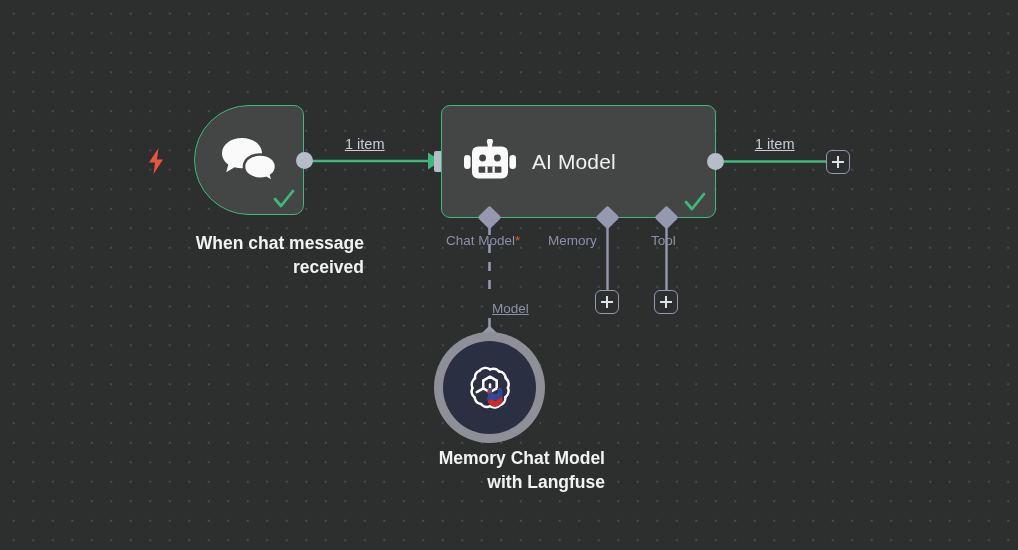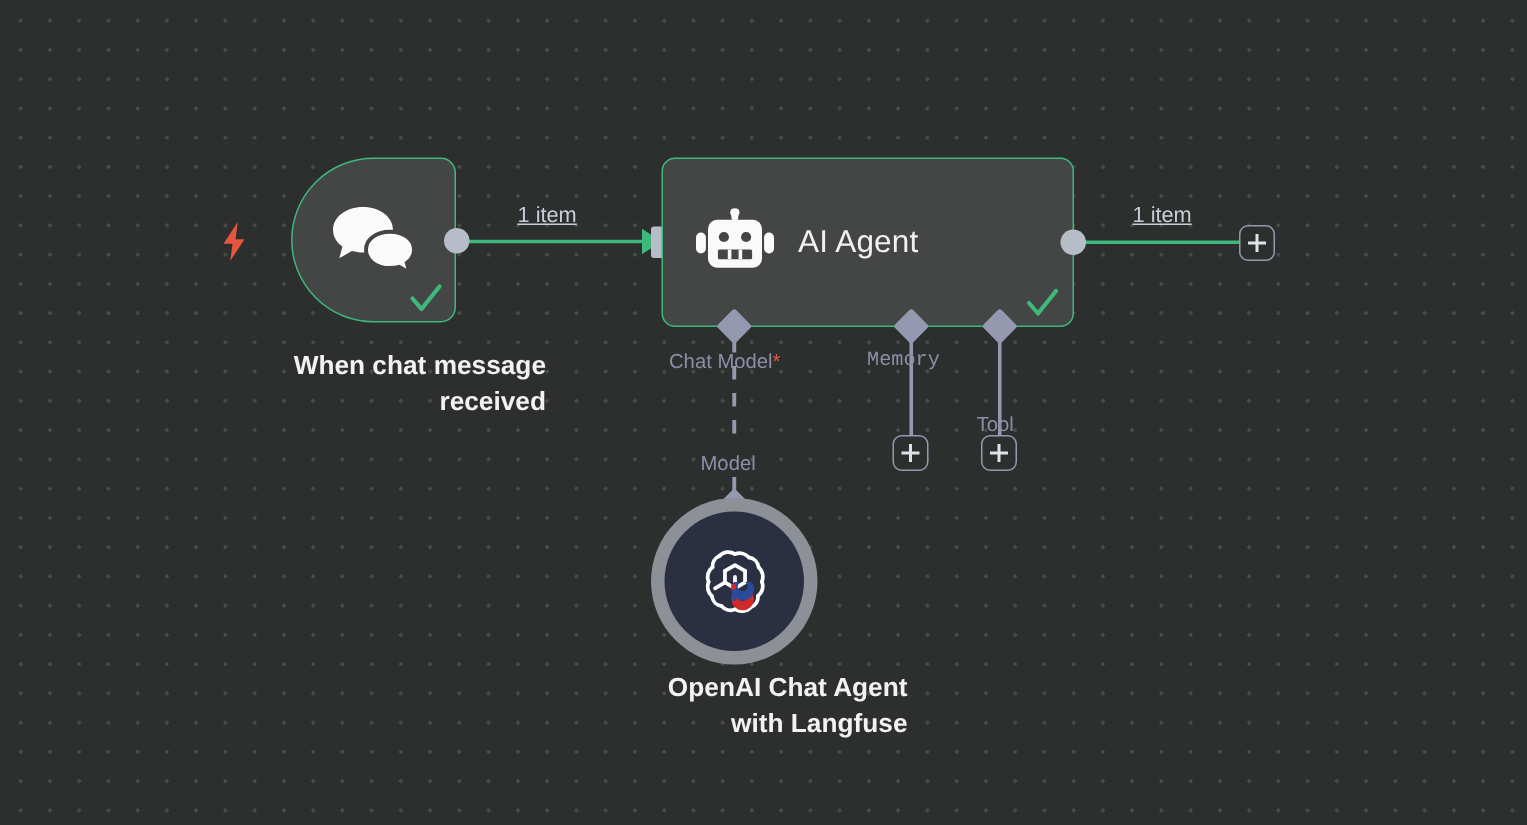--- a/index.html
+++ b/index.html
@@ -110,23 +110,23 @@
 
   
   .sub-label {
     position: absolute;
     color: #8b90a6;
     font-size: 13.5px;
     white-space: nowrap;
   }
   #lbl-chatmodel { left: 446px; top: 233px; text-align: right; }
   #lbl-chatmodel .req { color: #e8553e; font-size: 13.5px; }
-  #lbl-memory { left: 578px; top: 233px; font-family: Liberation Mono, monospace; }
-  #lbl-tool   { left: 651px; top: 233px; margin-top: 42px; }
-  #lbl-model  { left: 467px; top: 301px; }
+  #lbl-memory { left: 548px; top: 233px; }
+  #lbl-tool   { left: 651px; top: 233px; }
+  #lbl-model  { left: 492px; top: 301px; text-decoration: underline; }
 
   
   .node-caption {
     position: absolute;
     color: #f2f2f2;
     font-size: 17.5px;
     font-weight: bold;
     text-align: right;
     line-height: 24px;
     white-space: pre-line;
@@ -241,21 +241,21 @@
       <circle cx="25.9" cy="2.6" r="3.1" fill="#fafafa"></circle>
       <rect x="0" y="16" width="6.6" height="14" rx="3.3" fill="#fafafa"></rect>
       <rect x="45.4" y="16" width="6.6" height="14" rx="3.3" fill="#fafafa"></rect>
       <rect x="8" y="7.5" width="36" height="32" rx="6" fill="#fafafa"></rect>
       <circle cx="18.6" cy="19" r="3.4" fill="#444545"></circle>
       <circle cx="33.4" cy="19" r="3.4" fill="#444545"></circle>
       <rect x="14.6" y="27.4" width="22.8" height="6.4" rx="1" fill="#444545"></rect>
       <rect x="21.2" y="27.4" width="2.4" height="6.4" fill="#fafafa"></rect>
       <rect x="28.4" y="27.4" width="2.4" height="6.4" fill="#fafafa"></rect>
     </svg>
-    <div id="agent-title">AI Agent</div>
+    <div id="agent-title">AI Model</div>
     <svg id="agent-check" viewBox="0 0 24 22">
       <path d="M3 11 L9 18 L21 3" fill="none" stroke="#3fb87c" stroke-width="2.8" stroke-linecap="round" stroke-linejoin="round"></path>
     </svg>
   </div>
   <div id="agent-out" class="out-port"></div>
 
   <div id="lbl-items-2" class="edge-label">1 item</div>
   <div id="plus-main" class="plus-btn"></div>
 
   <div id="d-chatmodel" class="diamond"></div>
@@ -301,16 +301,16 @@
           <path d="M30.5 26.2 A7.6 7.6 0 1 0 30.5 38.0 L30.5 33.6
                    A3.3 3.3 0 1 1 30.5 30.6 Z" fill="#cf2a27" transform="rotate(-90 30 32)"></path>
           <path d="M30.5 26.2 A7.6 7.6 0 1 0 30.5 38.0 L30.5 33.6
                    A3.3 3.3 0 1 1 30.5 30.6 Z" fill="#2b4a9b" transform="rotate(-90 30 32) translate(6.5 0)"></path>
           <rect x="22.5" y="26.3" width="3.2" height="3.8" fill="#cf2a27"></rect>
           <rect x="22.5" y="33.6" width="3.2" height="3.8" fill="#2b4a9b"></rect>
         </g>
       </svg>
     </div>
   </div>
-  <div id="cap-openai" class="node-caption">OpenAI Chat Agent
+  <div id="cap-openai" class="node-caption">Memory Chat Model
 with Langfuse</div>
 
 </div>
 
 </body></html>

